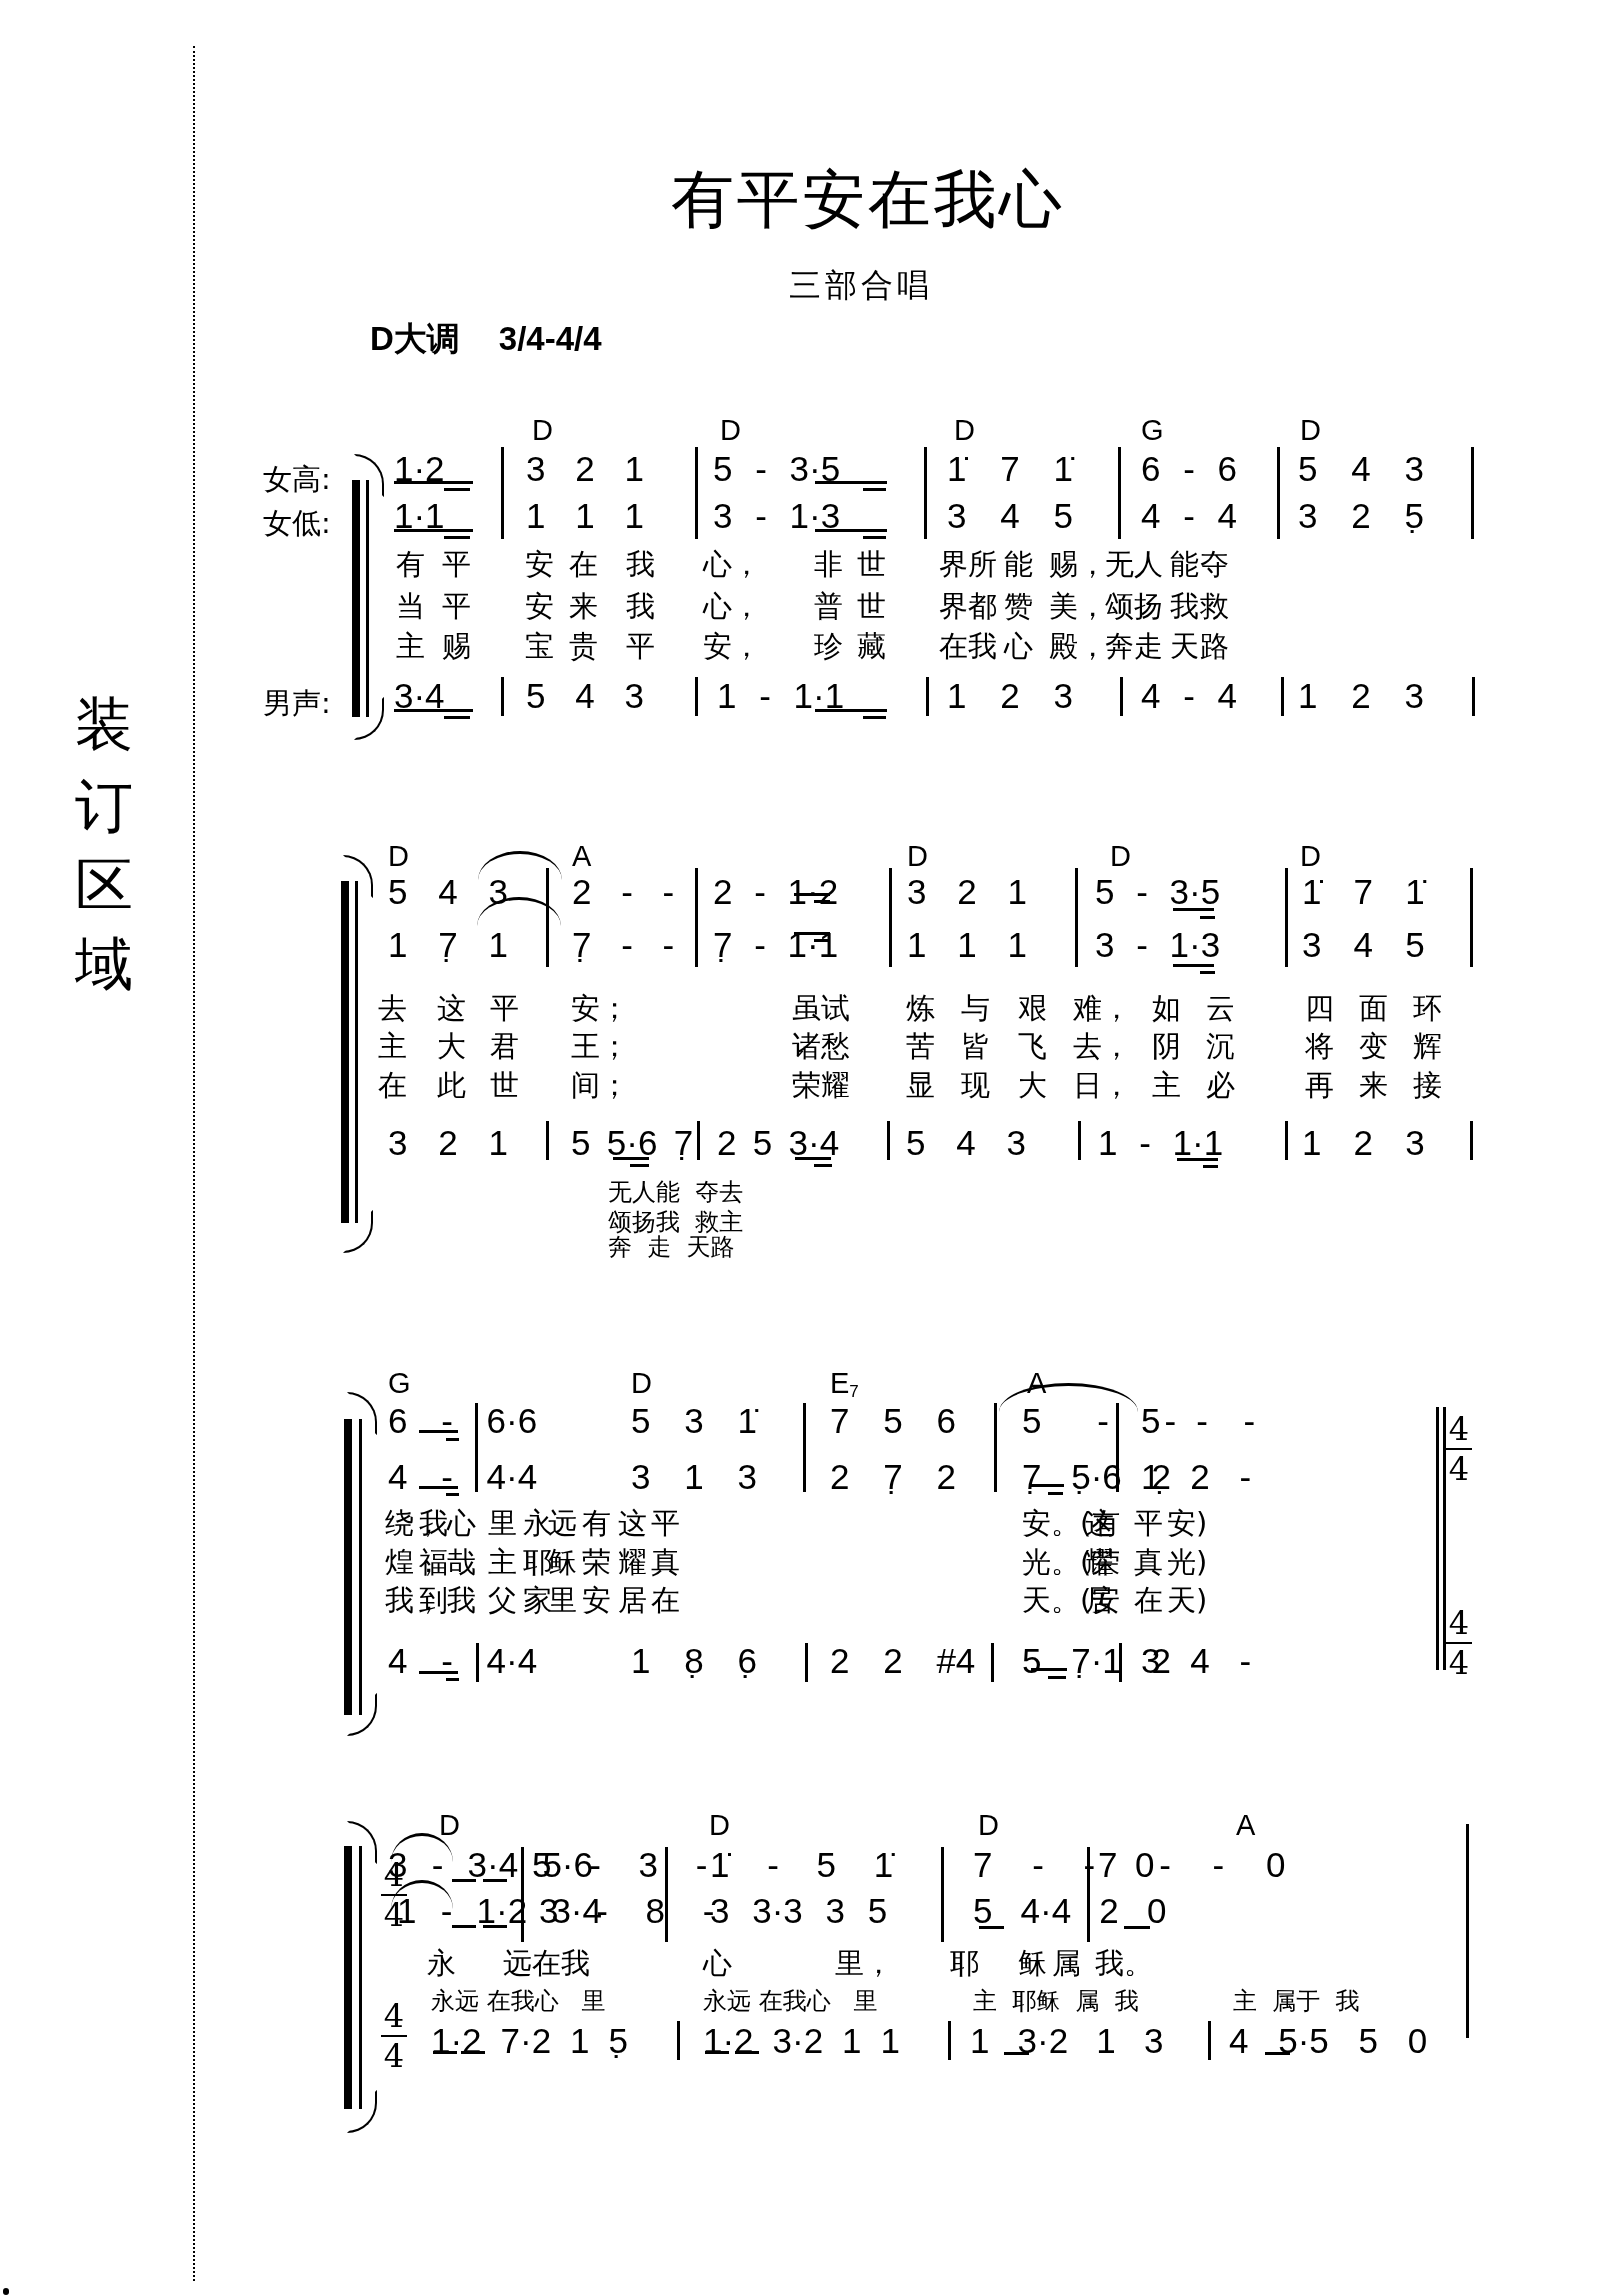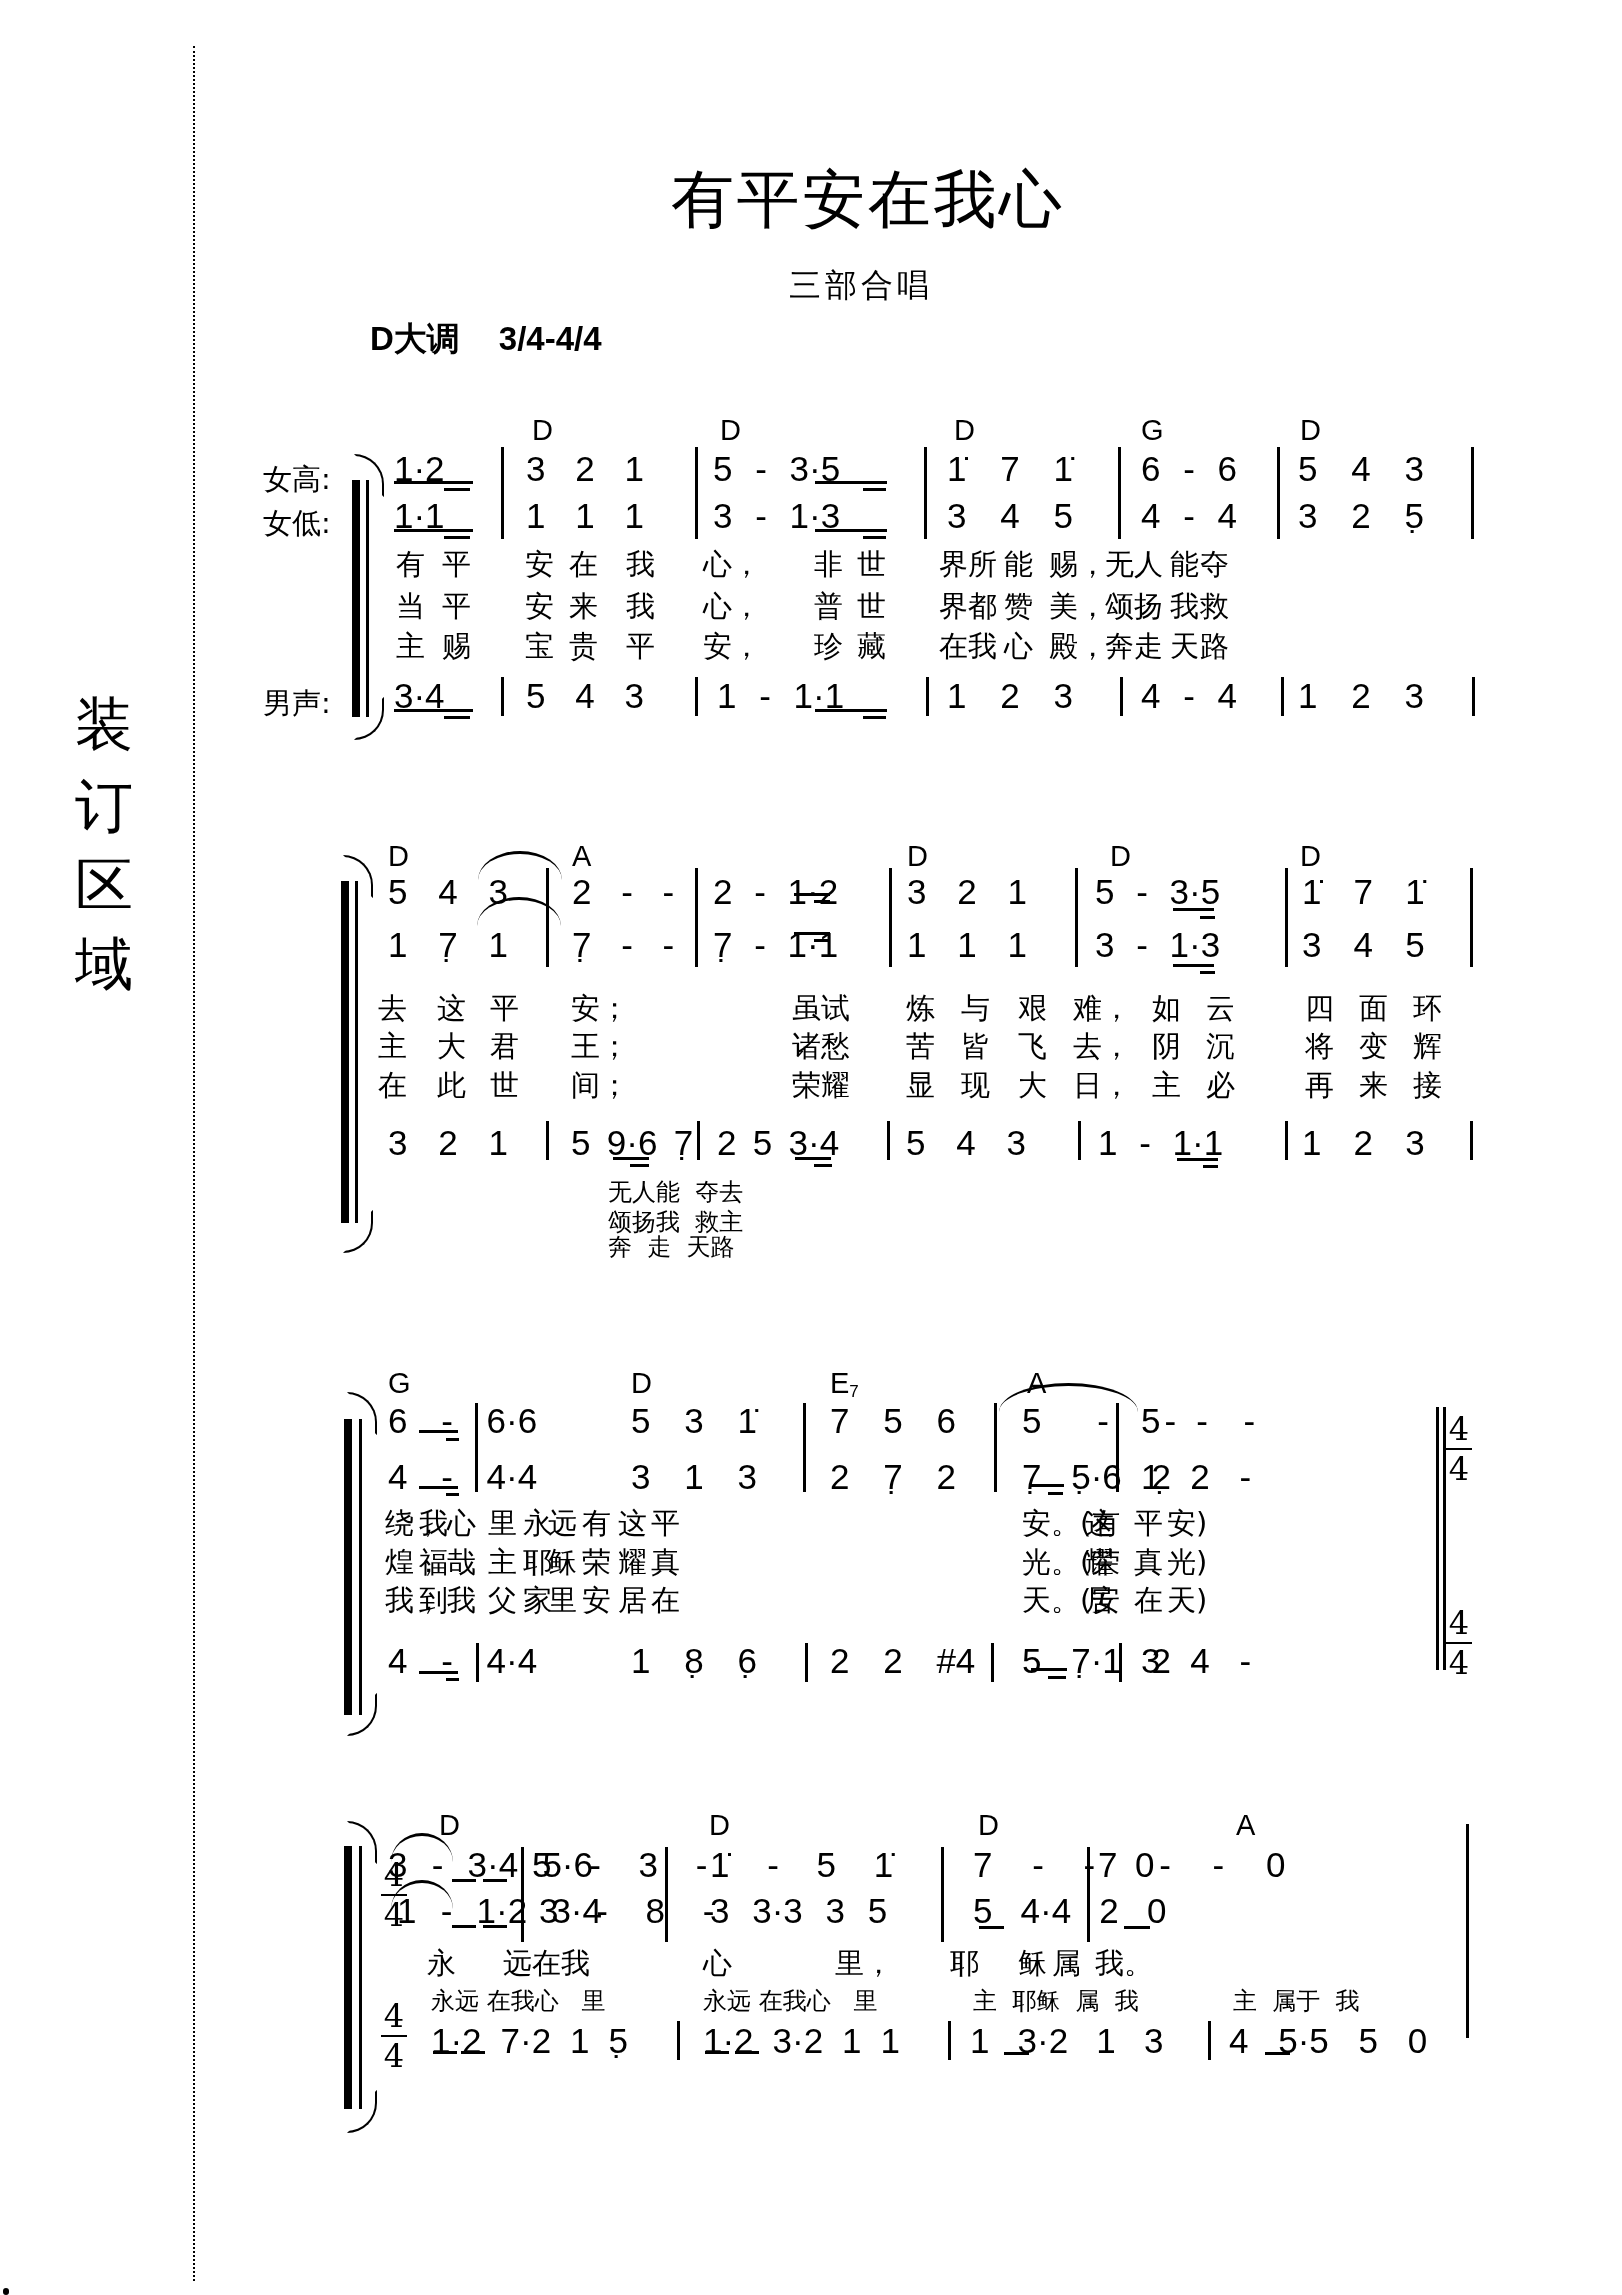--- a/index.html
+++ b/index.html
@@ -254,21 +254,21 @@
     <div class="lyr" style="left:1073px;top:1071px">日，</div>
     <div class="lyr" style="left:1152px;top:1071px">主</div>
     <div class="lyr" style="left:1206px;top:1071px">必</div>
     <div class="lyr" style="left:1305px;top:1071px">再</div>
     <div class="lyr" style="left:1359px;top:1071px">来</div>
     <div class="lyr" style="left:1413px;top:1071px">接</div>
   </div>
 
   <div class="n" style="left:388px;top:1125px;word-spacing:21px">3 2 1</div>
   <div class="bar" style="left:546px;top:1121px;height:39px"></div>
-  <div class="n" style="left:571px;top:1125px;word-spacing:6.6px">5 9̣·6̣ 7̣</div>
+  <div class="n" style="left:571px;top:1125px;word-spacing:6.6px">5 5̣·6̣ 7̣</div>
   <div class="ul" style="left:493px;top:1157px;width:0"></div>
   <div class="ul" style="left:613px;top:1157px;width:36px"></div>
   <div class="ul" style="left:630px;top:1164px;width:19px"></div>
   <div class="bar" style="left:697px;top:1121px;height:39px"></div>
   <div class="n" style="left:717px;top:1125px;word-spacing:6.6px">2 5 3·4</div>
   <div class="ul" style="left:795px;top:1157px;width:36px"></div>
   <div class="ul" style="left:814px;top:1164px;width:18px"></div>
   <div class="bar" style="left:887px;top:1121px;height:39px"></div>
   <div class="n" style="left:906px;top:1125px;word-spacing:21px">5 4 3</div>
   <div class="bar" style="left:1078px;top:1121px;height:39px"></div>

